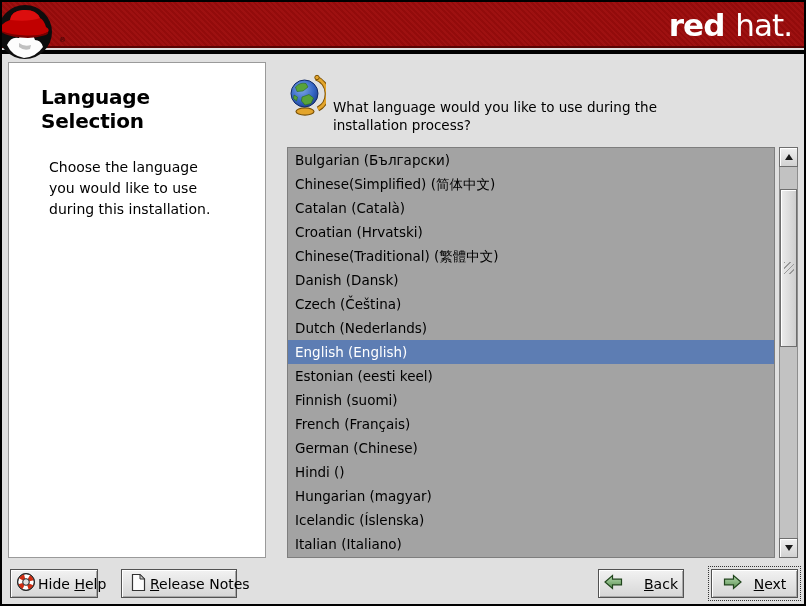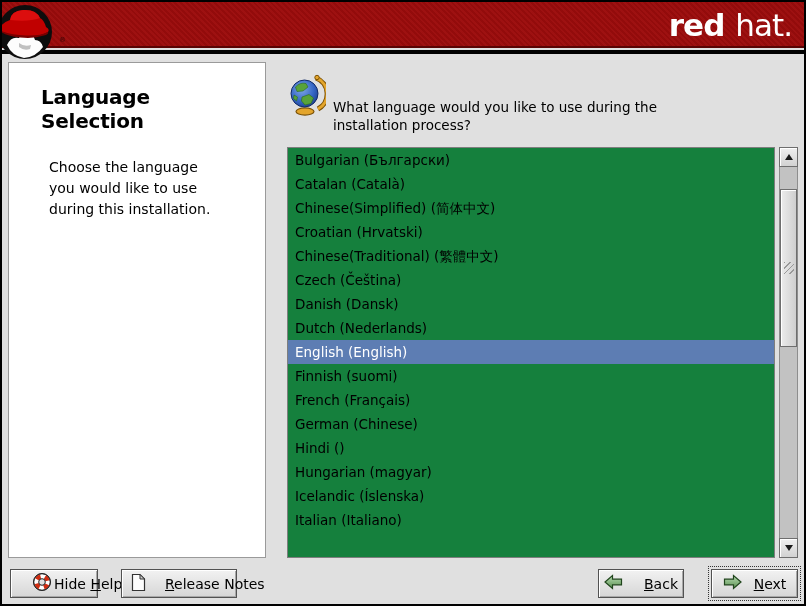--- a/index.html
+++ b/index.html
@@ -35,21 +35,21 @@
   .help-body{font-size:14px;line-height:21px;margin:8px;}
   
   .globe{position:absolute;left:286px;top:72px;}
   .question{
     position:absolute;left:331px;top:96px;width:372px;
     font-size:13.5px;line-height:18px;
   }
   
   .list-frame{
     position:absolute;left:285px;top:145px;width:488px;height:411px;
-    background:#15803d;border:1px solid #7e7e7e;overflow:hidden;
+    background:#a3a3a3;border:1px solid #7e7e7e;overflow:hidden;
   }
   .lang-row{
     height:24px;line-height:24px;padding-left:7px;font-size:13.5px;
     white-space:nowrap;cursor:default;
   }
   .lang-row.selected{background:var(--sel,#5d7db3);color:#fff;}
   
   .scrollbar{
     position:absolute;left:777px;top:145px;width:19px;height:411px;
     display:flex;flex-direction:column;
@@ -78,22 +78,22 @@
   
   .btn{
     position:absolute;top:567px;height:29px;
     background:linear-gradient(#f2f2f2,#d6d6d6);
     border:1px solid #525252;
     box-shadow:inset 1px 1px 0 #fff, inset -1px -1px 0 #a8a8a8;
     display:flex;align-items:center;justify-content:center;gap:4px;
     font-size:14px;padding:0 8px;cursor:default;
   }
   .btn .key{text-decoration:underline;}
-  .btn-hide-help{left:8px;width:88px;justify-content:flex-start;padding-left:21px;gap:2px;}
-  .btn-release-notes{left:119px;width:116px;justify-content:flex-start;padding-left:7px;gap:18px;}
+  .btn-hide-help{left:8px;width:88px;justify-content:flex-start;padding-left:5px;gap:2px;}
+  .btn-release-notes{left:119px;width:116px;justify-content:flex-start;padding-left:7px;gap:3px;}
   .btn-back{left:596px;width:86px;gap:21px;}
   .btn-next{left:709px;width:87px;gap:12px;outline:1px dotted #333;outline-offset:2px;}
   .lbl{white-space:nowrap;}
 </style>
 </head>
 <body>
 
 <div class="window" style="--red: #9c0c0c; --sel: #5d7db3; --bg: #e0e0e0;">
 
   <div class="banner">
@@ -136,28 +136,29 @@
       <circle cx="16.5" cy="19.5" r="13.5" fill="url(#gblue)" stroke="#122a66" stroke-width="1"></circle>
       <path d="M7.5 13 Q12 8 18 9.5 L20 13 L15 17 L9 17.5 Z" fill="#58a33a" stroke="#2c6a18" stroke-width=".6"></path>
       <path d="M14 23 L21 20.5 L25.5 24 L23 29.5 L17 31 L13.5 27 Z" fill="#58a33a" stroke="#2c6a18" stroke-width=".6"></path>
       <path d="M6 21 L9.5 23 L8.5 27 L5.5 24.5 Z" fill="#58a33a" stroke="#2c6a18" stroke-width=".6"></path>
     </svg>
   </div>
   <div class="question">What language would you like to use during the installation process?</div>
 
   <div class="list-frame">
       <div class="lang-row">Bulgarian (Български)</div>
+      <div class="lang-row">Chinese(Simplified) (简体中文)</div>
       <div class="lang-row">Catalan (Català)</div>
-      <div class="lang-row">Chinese(Simplified) (简体中文)</div>
       <div class="lang-row">Croatian (Hrvatski)</div>
       <div class="lang-row">Chinese(Traditional) (繁體中文)</div>
+      <div class="lang-row">Danish (Dansk)</div>
       <div class="lang-row">Czech (Čeština)</div>
-      <div class="lang-row">Danish (Dansk)</div>
       <div class="lang-row">Dutch (Nederlands)</div>
       <div class="lang-row selected">English (English)</div>
+      <div class="lang-row">Estonian (eesti keel)</div>
       <div class="lang-row">Finnish (suomi)</div>
       <div class="lang-row">French (Français)</div>
       <div class="lang-row">German (Chinese)</div>
       <div class="lang-row">Hindi ()</div>
       <div class="lang-row">Hungarian (magyar)</div>
       <div class="lang-row">Icelandic (Íslenska)</div>
       <div class="lang-row">Italian (Italiano)</div>
     </div>
 
   <div class="scrollbar">

